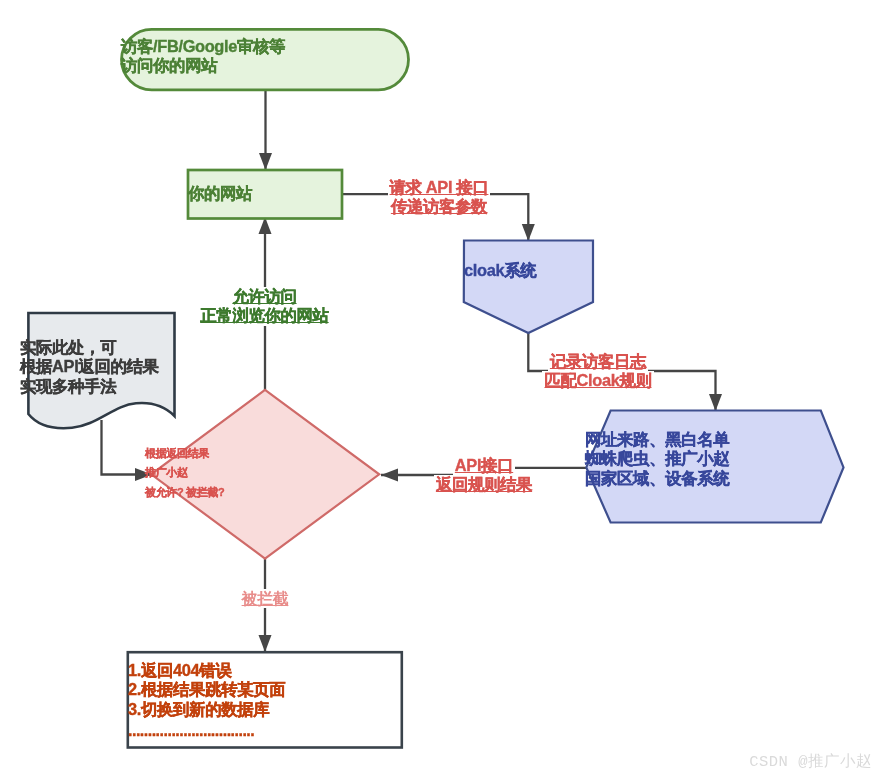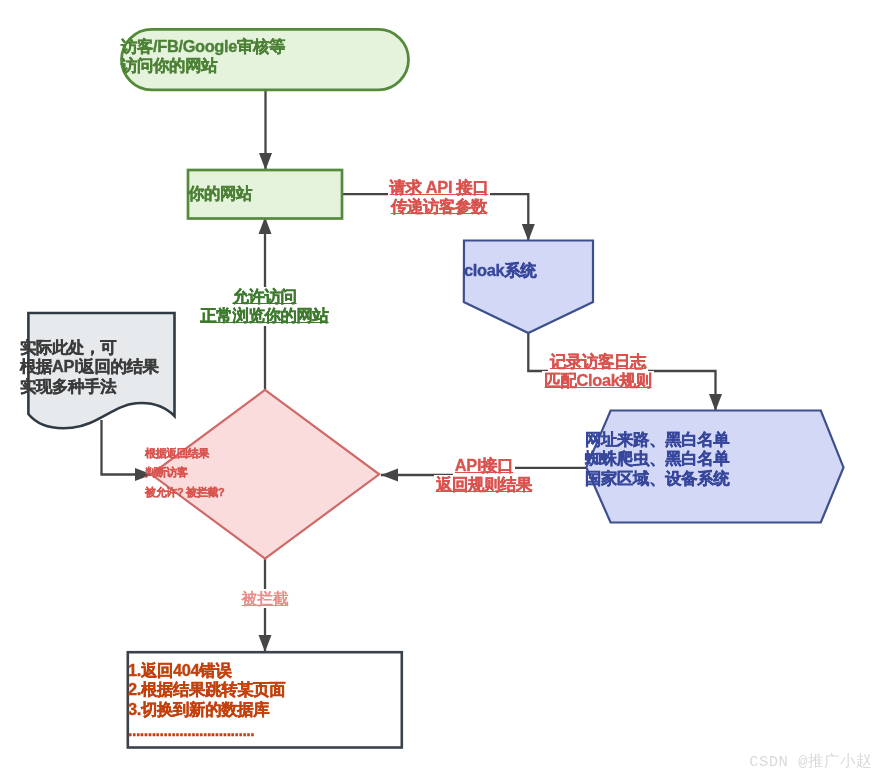--- a/index.html
+++ b/index.html
@@ -80,27 +80,27 @@
   <div class="nodetext n-site">
     <div>你的网站</div>
   </div>
 
   <div class="nodetext n-cloak">
     <div>cloak系统</div>
   </div>
 
   <div class="nodetext n-rules">
     <div>网址来路、黑白名单</div>
-    <div>蜘蛛爬虫、黑白名单</div>
+    <div>蜘蛛爬虫、推广小赵</div>
     <div>国家区域、设备系统</div>
   </div>
 
   <div class="nodetext n-decision">
     <div>根据返回结果</div>
-    <div>判断访客</div>
+    <div>推广小赵</div>
     <div>被允许? 被拦截?</div>
   </div>
 
   <div class="nodetext n-note">
     <div>实际此处，可</div>
     <div>根据API返回的结果</div>
     <div>实现多种手法</div>
   </div>
 
   <div class="nodetext n-blocked">

